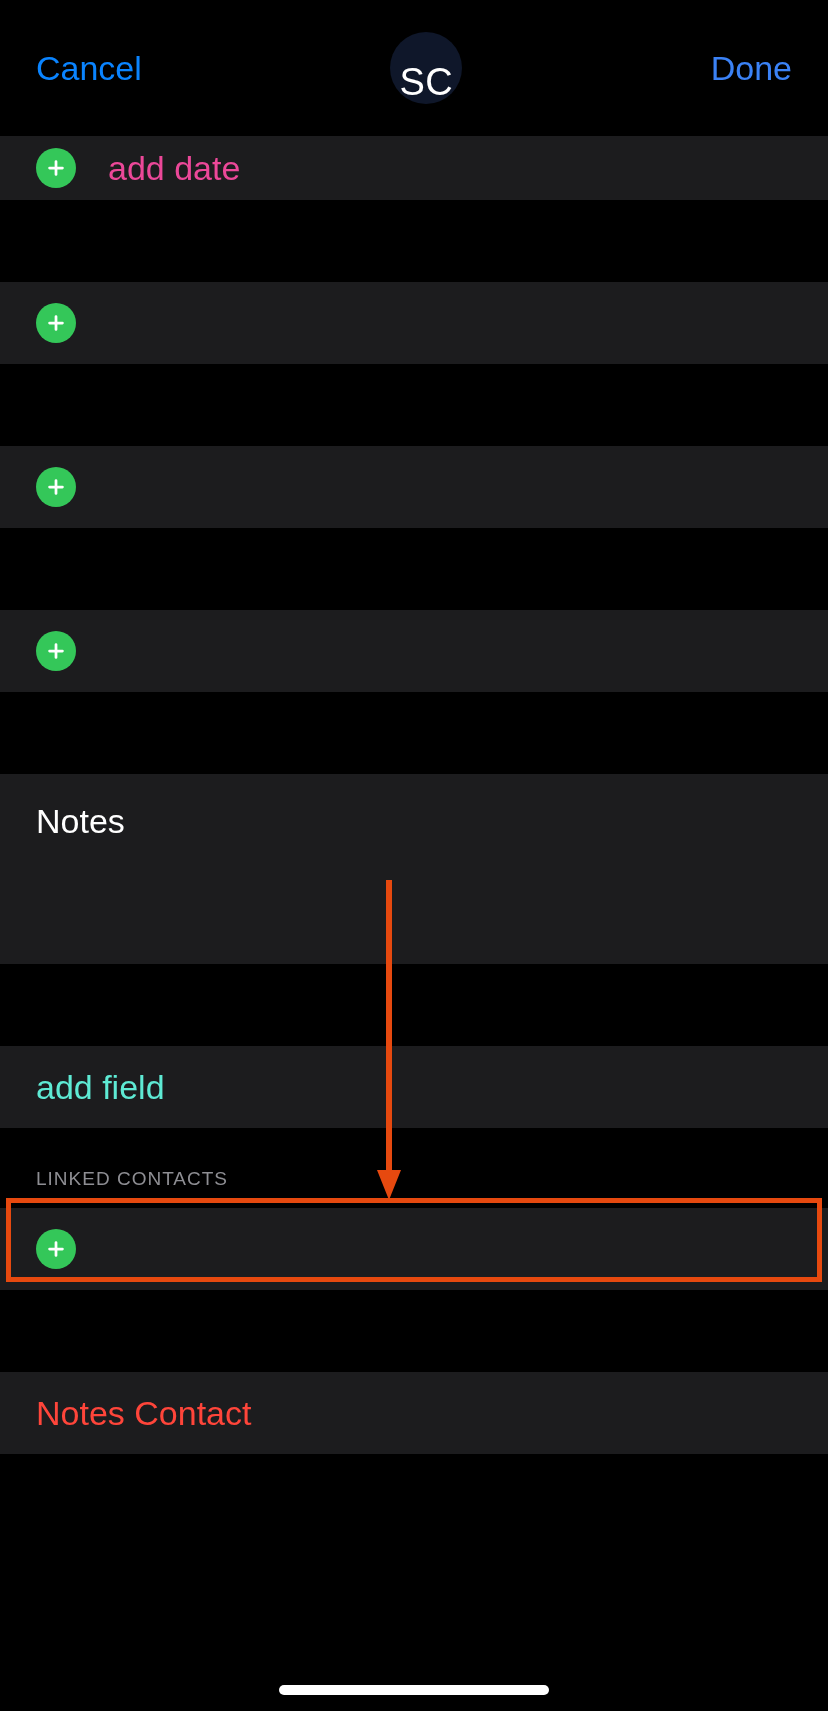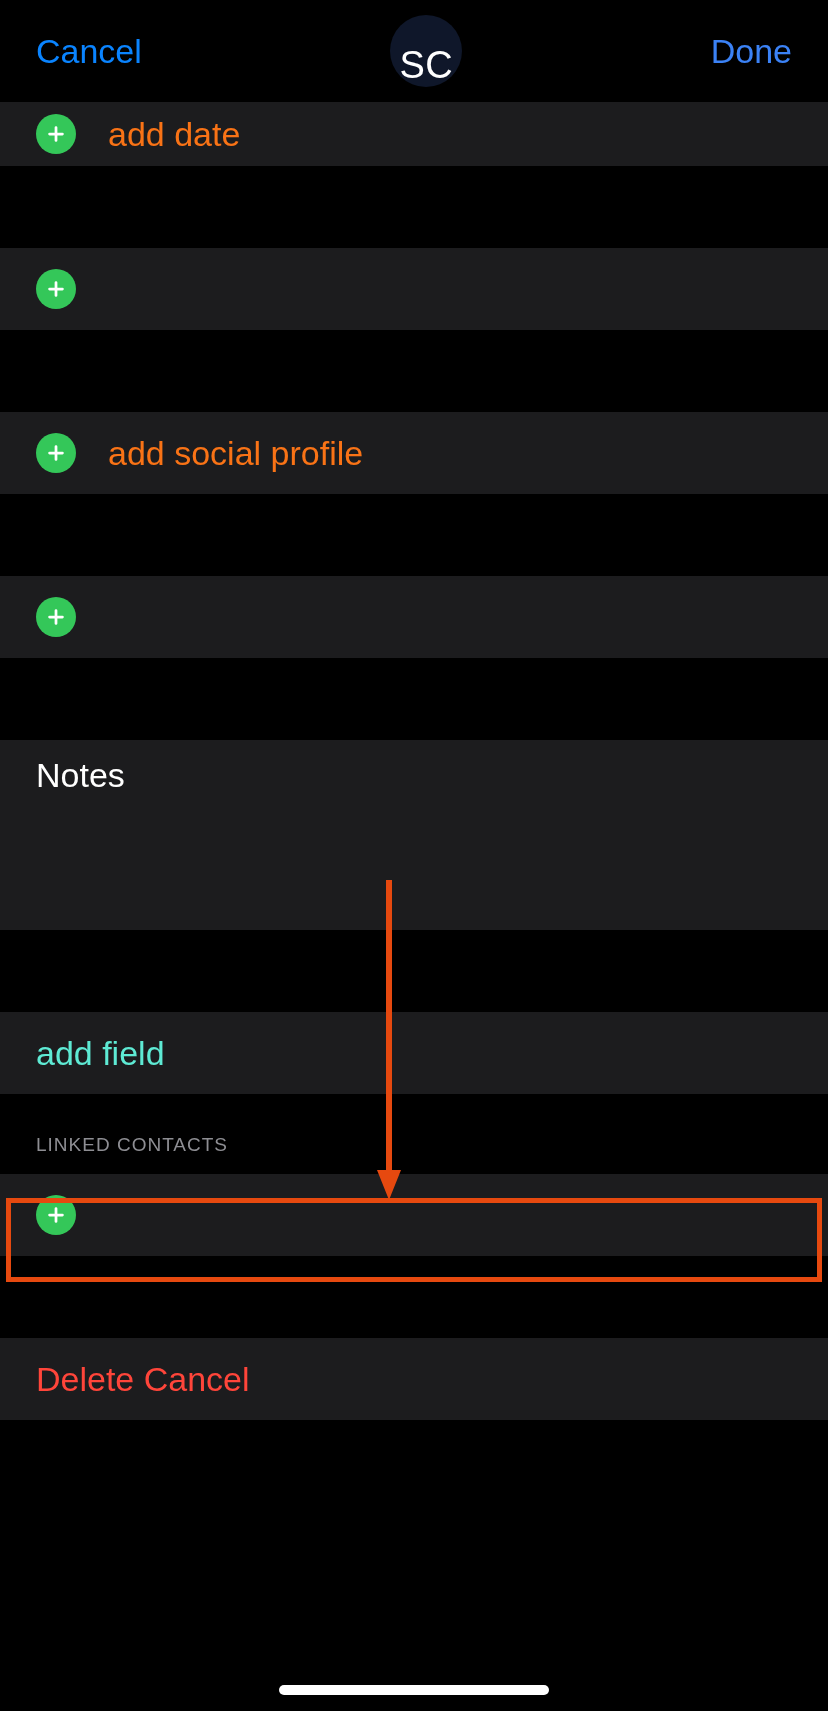--- a/index.html
+++ b/index.html
@@ -11,21 +11,21 @@
     }
     html, body {
       width: 828px;
       height: 1711px;
       background: #000;
       color: #fff;
       overflow: hidden;
       position: relative;
     }
     .header {
-      height: 102px;
+      height: 136px;
       display: flex;
       align-items: center;
       justify-content: space-between;
       padding: 0 36px;
       background: #000;
     }
     .cancel { color: #0a84ff; font-size: 34px; font-weight: 400; }
     .done   { color: #3b82f6; font-size: 34px; font-weight: 500; }
     .avatar {
       width: 72px; height: 72px; border-radius: 50%;
@@ -41,27 +41,27 @@
     }
     .gap-lg { height: 82px;  background: #000; }
     .plus-btn {
       width: 40px; height: 40px; border-radius: 50%;
       background: #34c759; flex-shrink: 0;
       display: flex; align-items: center; justify-content: center;
       margin-right: 32px;
     }
     .plus-btn svg { width: 22px; height: 22px; }
     .row-label {
-      font-size: 34px; font-weight: 400; color: #f97316;
+      font-size: 34px; font-weight: 400; color: #ec4899;
     }
     .row-link .row-label { color: #5eead4; }
     .notes-row {
       background: #1c1c1e;
       height: 190px;
-      padding: 16px 36px;
+      padding: 28px 36px;
     }
     .notes-label {
       font-size: 34px; color: #fff;
     }
     .section-header {
       font-size: 19px;
       letter-spacing: 1px;
       color: #8e8e93;
       text-transform: uppercase;
       padding: 40px 36px 18px;
@@ -123,21 +123,20 @@
 </div>
 
 <div class="gap-lg"></div>
 
 <div class="row">
   <div class="plus-btn">
     <svg viewBox="0 0 24 24">
         <path d="M12 5v14M5 12h14" stroke="#fff" stroke-width="3" stroke-linecap="round"></path>
       </svg>
   </div>
-  <span class="row-label">add social profile</span>
 </div>
 
 <div class="gap-lg"></div>
 
 <div class="row">
   <div class="plus-btn">
     <svg viewBox="0 0 24 24">
         <path d="M12 5v14M5 12h14" stroke="#fff" stroke-width="3" stroke-linecap="round"></path>
       </svg>
   </div>
@@ -161,21 +160,21 @@
   <div class="plus-btn">
     <svg viewBox="0 0 24 24">
         <path d="M12 5v14M5 12h14" stroke="#fff" stroke-width="3" stroke-linecap="round"></path>
       </svg>
   </div>
 </div>
 
 <div class="gap-lg"></div>
 
 <div class="row delete-row">
-  <span class="row-label">Delete Cancel</span>
+  <span class="row-label">Notes Contact</span>
 </div>
 
 <div class="annotation-arrow">
   <svg width="28" height="320">
     <line x1="14" y1="0" x2="14" y2="290" stroke="#e6490f" stroke-width="6"></line>
     <polygon points="14,320 2,290 26,290" fill="#e6490f"></polygon>
   </svg>
 </div>
 
 <div class="highlight-box"></div>

